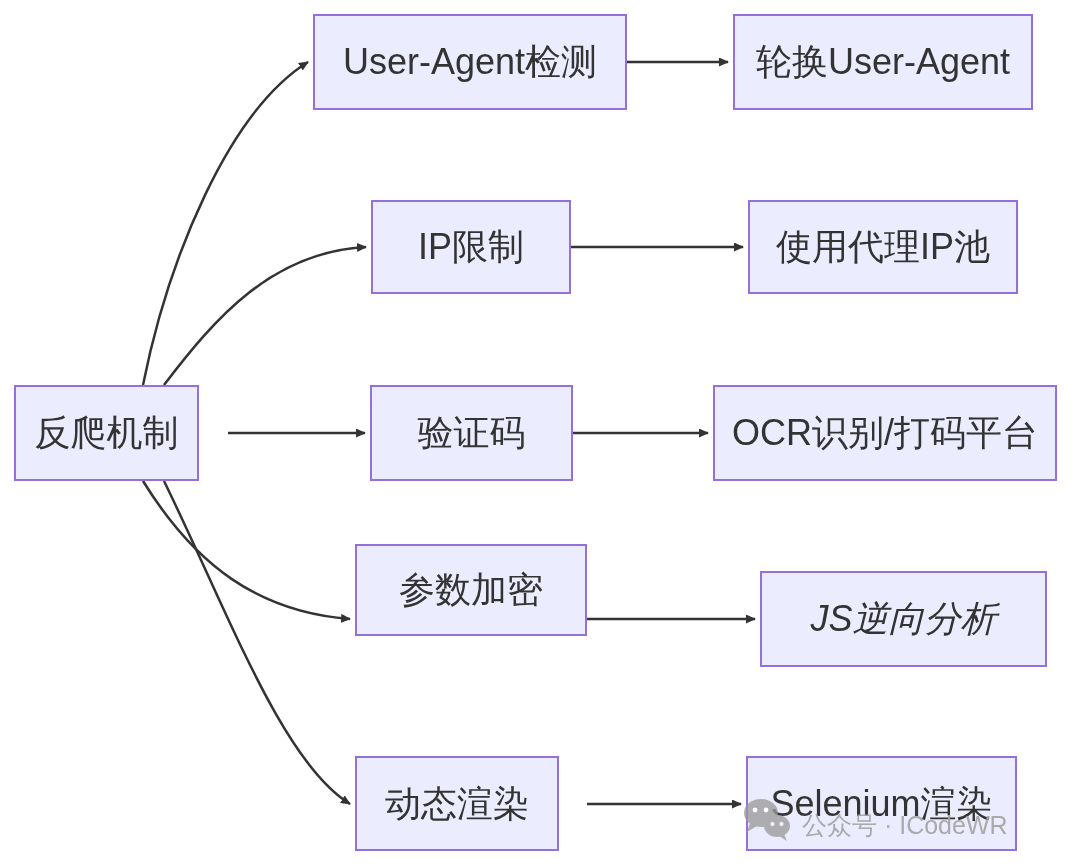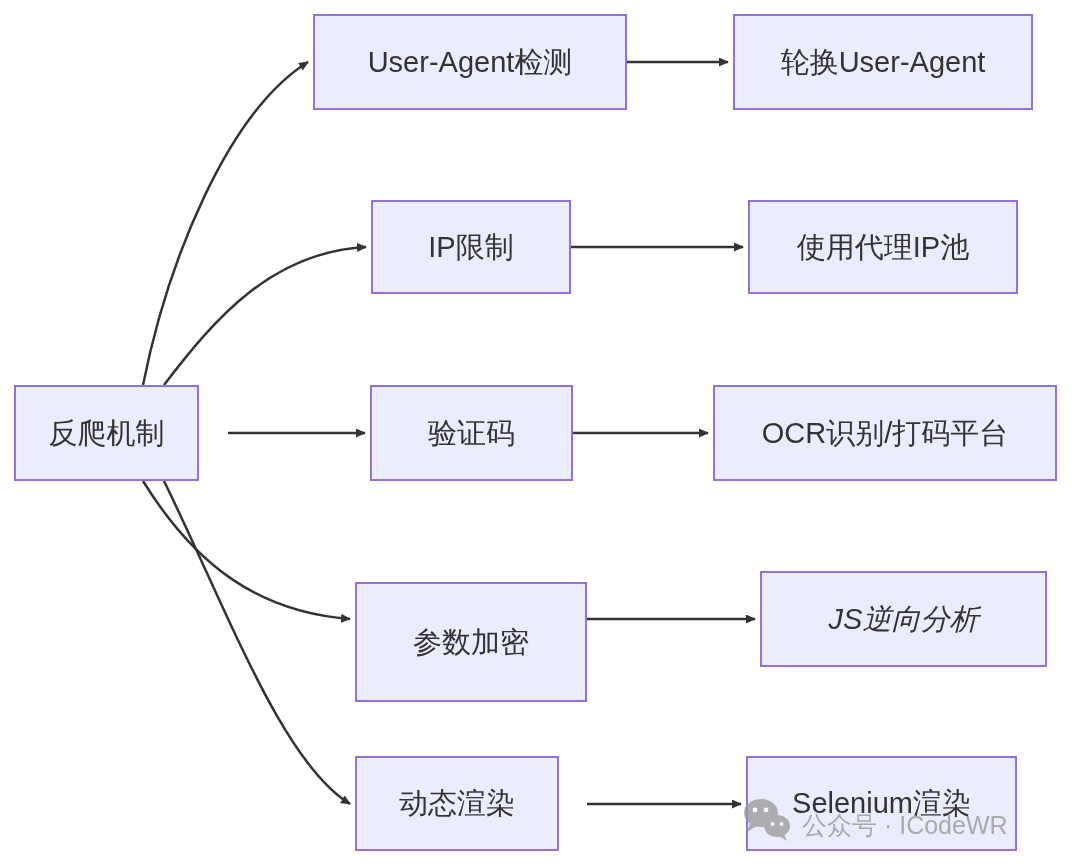--- a/index.html
+++ b/index.html
@@ -14,34 +14,34 @@
   #edges{position:absolute;left:0;top:0;width:1080px;height:867px;z-index:1;}
   .node{
     position:absolute;
     box-sizing:border-box;
     background:#ECECFF;
     border:2px solid #9370DB;
     color:#333333;
     display:flex;
     align-items:center;
     justify-content:center;
-    font-size:29px;
+    font-size:36px;
     line-height:1.2;
     z-index:2;
     white-space:nowrap;
   }
   
   #n-root     {left:14px;  top:385px; width:185px; height:96px;}
   #n-ua-det   {left:313px; top:14px;  width:314px; height:96px;}
   #n-ua-rot   {left:733px; top:14px;  width:300px; height:96px;}
   #n-ip      {left:371px; top:200px; width:200px; height:94px;}
   #n-proxy   {left:748px; top:200px; width:270px; height:94px;}
   #n-captcha {left:370px; top:385px; width:203px; height:96px;}
   #n-ocr     {left:713px; top:385px; width:344px; height:96px;}
-  #n-param   {left:355px; top:582px; width:232px; height:120px;}
+  #n-param   {left:355px; top:544px; width:232px; height:92px;}
   #n-js      {left:760px; top:571px; width:287px; height:96px;font-style:italic;}
   #n-dyn     {left:355px; top:756px; width:204px; height:95px;}
   #n-sel     {left:746px; top:756px; width:271px; height:95px;}
   #n-sel .node-label{position:relative;z-index:4;}
 
   .watermark{
     position:absolute;
     left:742px; top:798px;
     display:flex;
     align-items:flex-end;

